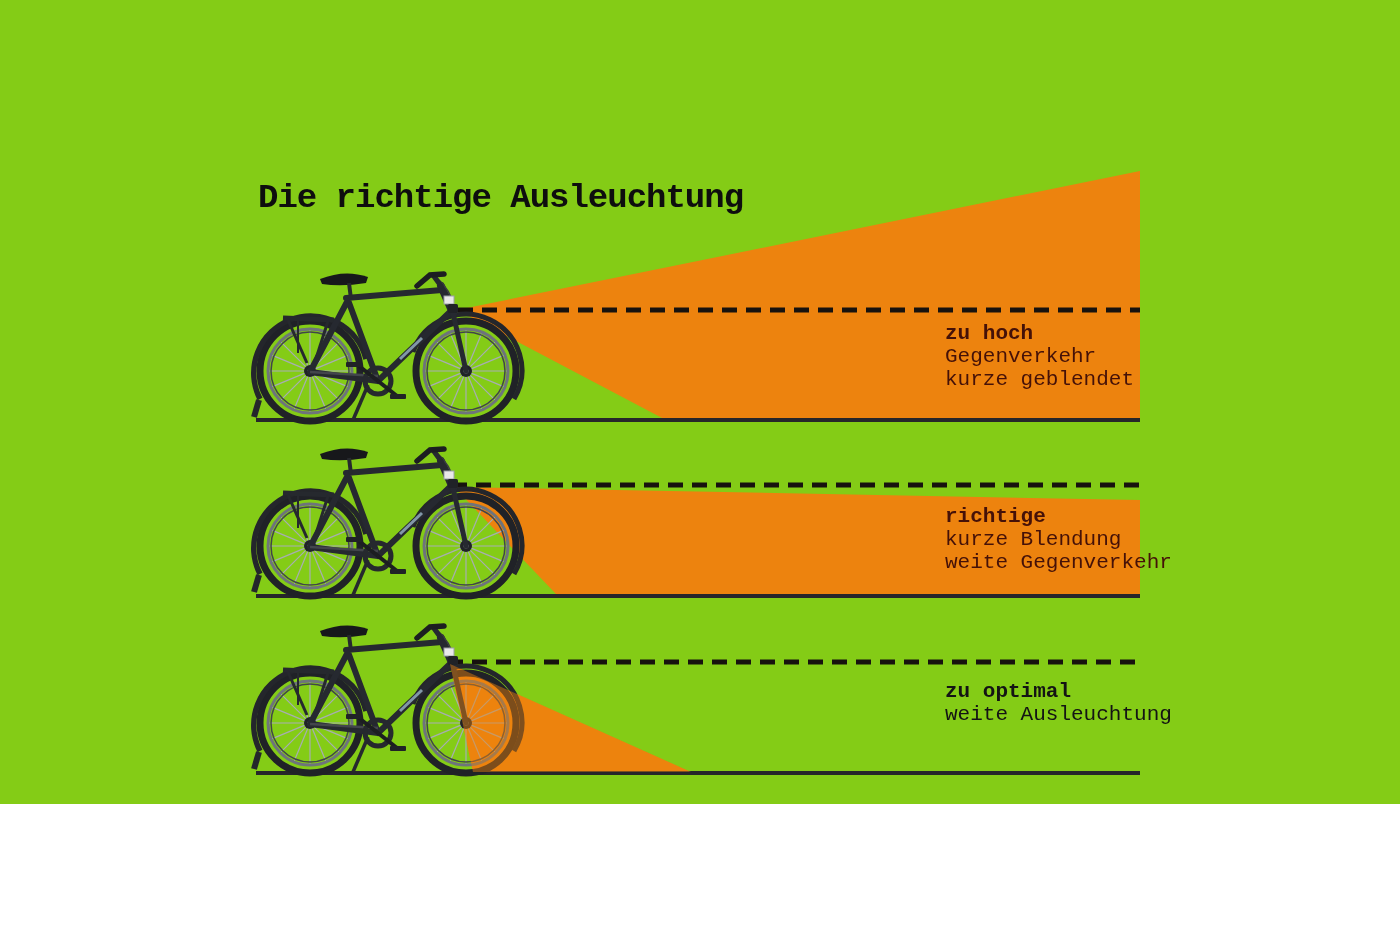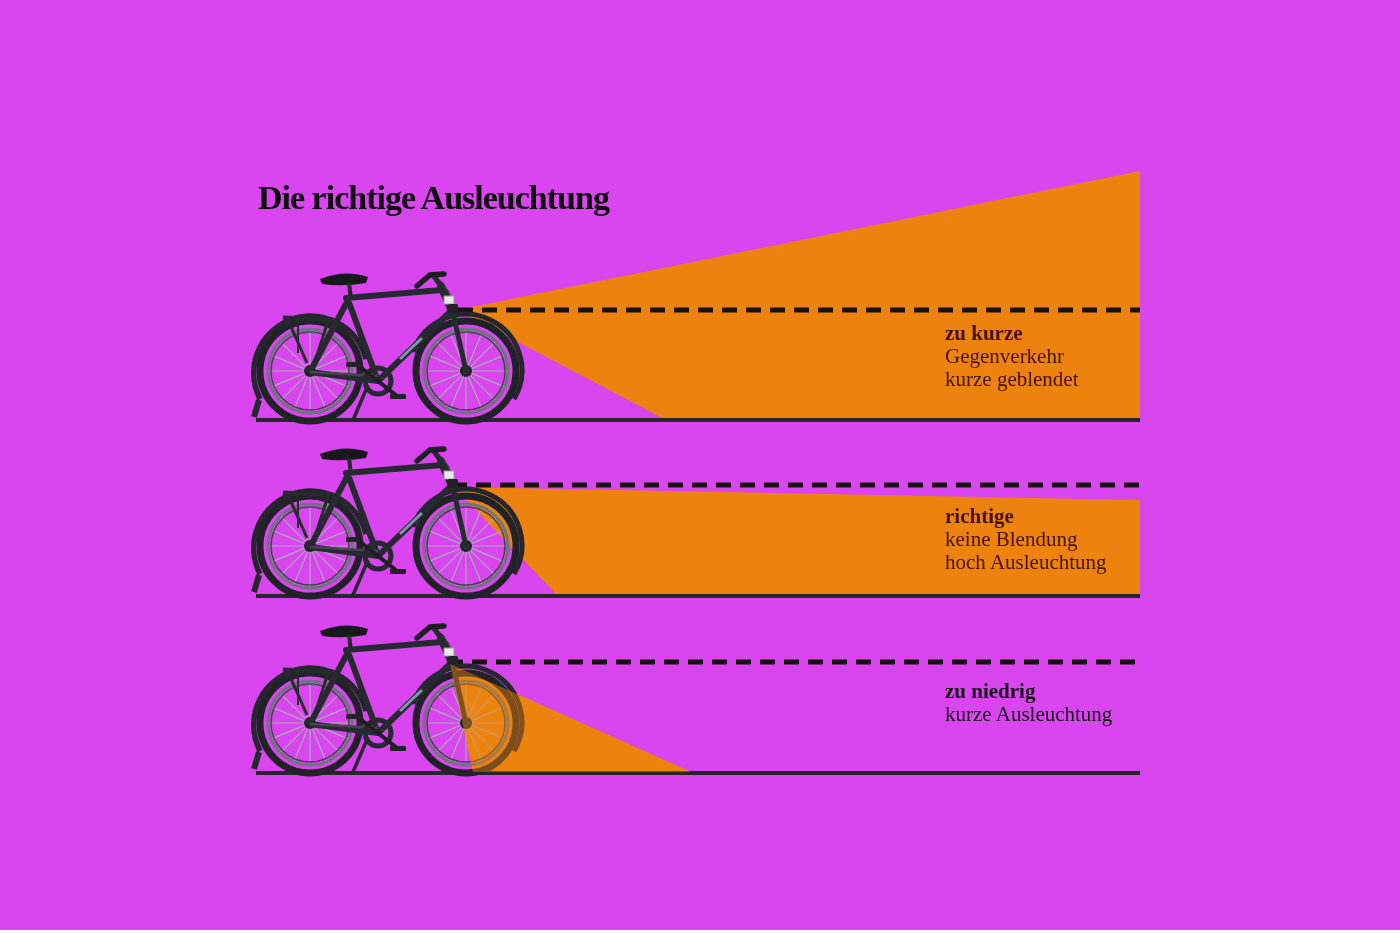--- a/index.html
+++ b/index.html
@@ -5,22 +5,22 @@
   :root{
     --beam-orange:#ED830E;
     --label-on-beam:#451108;
     --label-plain:#141414;
     --line-ink:#26262a;
     --dash-ink:#17120e;
     --title-ink:#0e0e0e;
   }
   html,body{margin:0;padding:0;background:#ffffff;}
   .stage{
-    position:relative;width:1400px;height:930px;background:#d946ef;
-    font-family:Liberation Serif, serif;overflow:hidden;
+    position:relative;width:1400px;height:804px;background:#84cc16;
+    font-family:Liberation Mono, monospace;overflow:hidden;
   }
   .stage svg{position:absolute;left:0;top:0;}
   .title{
     position:absolute;left:258px;top:179px;
     font-size:34px;font-weight:700;letter-spacing:-1px;
     color:var(--title-ink);white-space:nowrap;
   }
   .label{
     position:absolute;left:945px;
     font-size:21px;line-height:23px;white-space:nowrap;
@@ -112,30 +112,30 @@
     <use href="#bike" transform="translate(250,245)"></use>
     <use href="#bike" transform="translate(250,420)"></use>
     <use href="#bike" transform="translate(250,597)"></use>
 
     <polygon points="450,664 473,772 691,772" style="fill:var(--beam-orange)" fill-opacity="0.45"></polygon>
   </svg>
 
   <div class="title">Die richtige Ausleuchtung</div>
 
   <div class="label label-dark" style="top:322px;">
-    <div class="hd">zu kurze</div>
+    <div class="hd">zu hoch</div>
     <div>Gegenverkehr</div>
     <div>kurze geblendet</div>
   </div>
 
   <div class="label label-dark" style="top:505px;">
     <div class="hd">richtige</div>
-    <div>keine Blendung</div>
-    <div>hoch Ausleuchtung</div>
+    <div>kurze Blendung</div>
+    <div>weite Gegenverkehr</div>
   </div>
 
   <div class="label label-black" style="top:680px;">
-    <div class="hd">zu niedrig</div>
-    <div>kurze Ausleuchtung</div>
+    <div class="hd">zu optimal</div>
+    <div>weite Ausleuchtung</div>
 
   </div>
 
 </div>
 
 </body></html>

